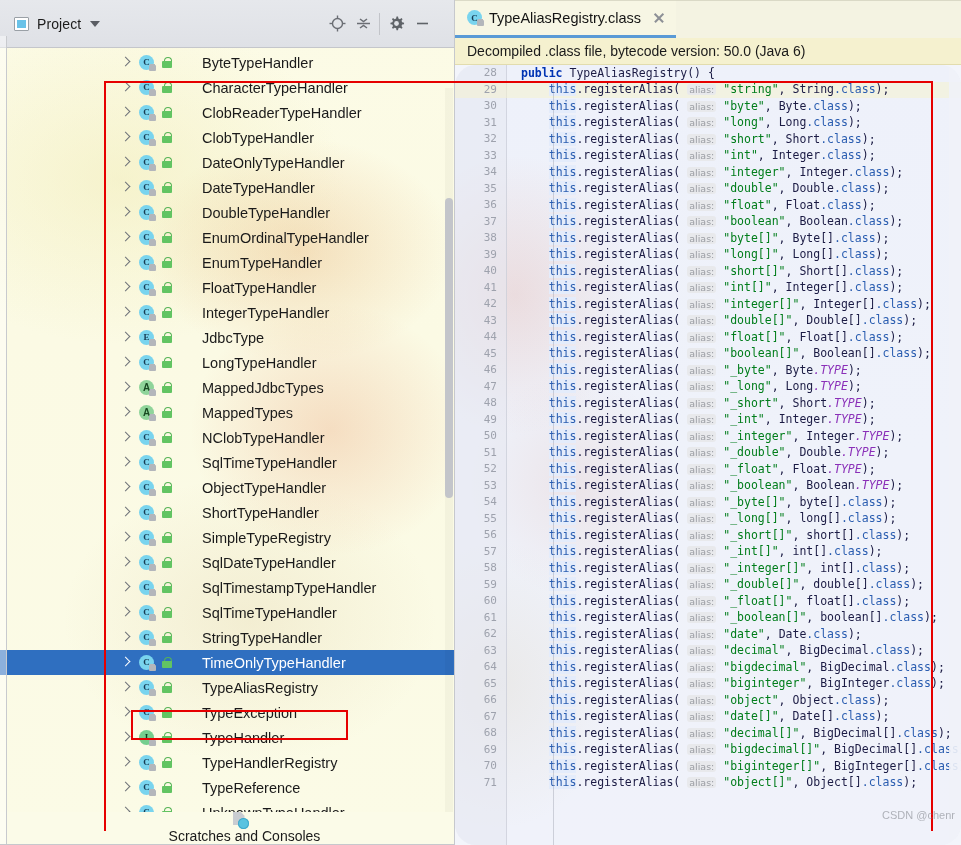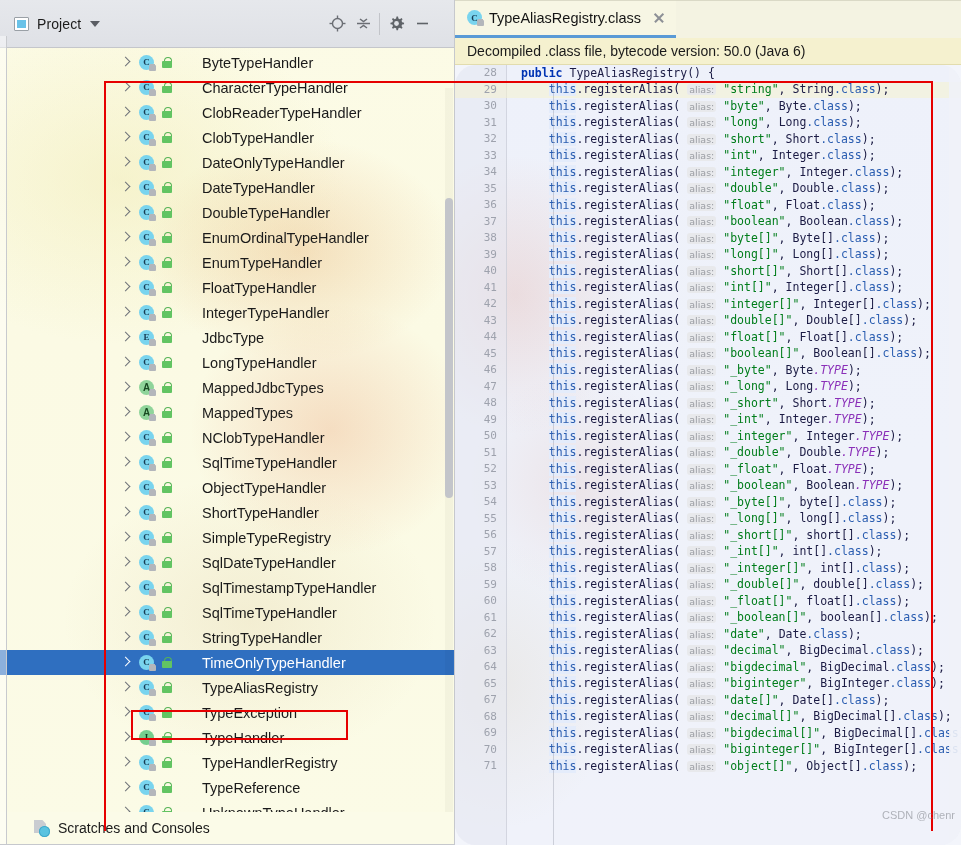--- a/index.html
+++ b/index.html
@@ -208,20 +208,21 @@
   
   #scratches-row {
     position: relative;
     height: 32px;
     min-height: 32px;
     display: flex;
     align-items: center;
     padding-left: 34px;
     background: #fbfbe8;
     z-index: 5;
+    flex-direction: column;
   }
   #scratches-icon {
     position: relative;
     width: 17px; height: 16px;
     margin-right: 7px;
     flex: none;
   }
   #scratches-icon::before {
     content: "";
     position: absolute; left: 0; top: 0;
@@ -778,20 +779,21 @@
           <div class="code-line"><span class="ln">56</span><span class="code-text"><span>    </span><span class="this">this</span><span class="mcall">.registerAlias(</span><span> </span><span class="hint">alias:</span><span> </span><span class="str">"_short[]"</span><span class="punct">, </span><span class="cls">short[]</span><span class="field">.class</span><span class="punct">);</span></span></div>
           <div class="code-line"><span class="ln">57</span><span class="code-text"><span>    </span><span class="this">this</span><span class="mcall">.registerAlias(</span><span> </span><span class="hint">alias:</span><span> </span><span class="str">"_int[]"</span><span class="punct">, </span><span class="cls">int[]</span><span class="field">.class</span><span class="punct">);</span></span></div>
           <div class="code-line"><span class="ln">58</span><span class="code-text"><span>    </span><span class="this">this</span><span class="mcall">.registerAlias(</span><span> </span><span class="hint">alias:</span><span> </span><span class="str">"_integer[]"</span><span class="punct">, </span><span class="cls">int[]</span><span class="field">.class</span><span class="punct">);</span></span></div>
           <div class="code-line"><span class="ln">59</span><span class="code-text"><span>    </span><span class="this">this</span><span class="mcall">.registerAlias(</span><span> </span><span class="hint">alias:</span><span> </span><span class="str">"_double[]"</span><span class="punct">, </span><span class="cls">double[]</span><span class="field">.class</span><span class="punct">);</span></span></div>
           <div class="code-line"><span class="ln">60</span><span class="code-text"><span>    </span><span class="this">this</span><span class="mcall">.registerAlias(</span><span> </span><span class="hint">alias:</span><span> </span><span class="str">"_float[]"</span><span class="punct">, </span><span class="cls">float[]</span><span class="field">.class</span><span class="punct">);</span></span></div>
           <div class="code-line"><span class="ln">61</span><span class="code-text"><span>    </span><span class="this">this</span><span class="mcall">.registerAlias(</span><span> </span><span class="hint">alias:</span><span> </span><span class="str">"_boolean[]"</span><span class="punct">, </span><span class="cls">boolean[]</span><span class="field">.class</span><span class="punct">);</span></span></div>
           <div class="code-line"><span class="ln">62</span><span class="code-text"><span>    </span><span class="this">this</span><span class="mcall">.registerAlias(</span><span> </span><span class="hint">alias:</span><span> </span><span class="str">"date"</span><span class="punct">, </span><span class="cls">Date</span><span class="field">.class</span><span class="punct">);</span></span></div>
           <div class="code-line"><span class="ln">63</span><span class="code-text"><span>    </span><span class="this">this</span><span class="mcall">.registerAlias(</span><span> </span><span class="hint">alias:</span><span> </span><span class="str">"decimal"</span><span class="punct">, </span><span class="cls">BigDecimal</span><span class="field">.class</span><span class="punct">);</span></span></div>
           <div class="code-line"><span class="ln">64</span><span class="code-text"><span>    </span><span class="this">this</span><span class="mcall">.registerAlias(</span><span> </span><span class="hint">alias:</span><span> </span><span class="str">"bigdecimal"</span><span class="punct">, </span><span class="cls">BigDecimal</span><span class="field">.class</span><span class="punct">);</span></span></div>
           <div class="code-line"><span class="ln">65</span><span class="code-text"><span>    </span><span class="this">this</span><span class="mcall">.registerAlias(</span><span> </span><span class="hint">alias:</span><span> </span><span class="str">"biginteger"</span><span class="punct">, </span><span class="cls">BigInteger</span><span class="field">.class</span><span class="punct">);</span></span></div>
+          <div class="code-line"><span class="ln">66</span><span class="code-text"><span>    </span><span class="this">this</span><span class="mcall">.registerAlias(</span><span> </span><span class="hint">alias:</span><span> </span><span class="str">"object"</span><span class="punct">, </span><span class="cls">Object</span><span class="field">.class</span><span class="punct">);</span></span></div>
           <div class="code-line"><span class="ln">67</span><span class="code-text"><span>    </span><span class="this">this</span><span class="mcall">.registerAlias(</span><span> </span><span class="hint">alias:</span><span> </span><span class="str">"date[]"</span><span class="punct">, </span><span class="cls">Date[]</span><span class="field">.class</span><span class="punct">);</span></span></div>
           <div class="code-line"><span class="ln">68</span><span class="code-text"><span>    </span><span class="this">this</span><span class="mcall">.registerAlias(</span><span> </span><span class="hint">alias:</span><span> </span><span class="str">"decimal[]"</span><span class="punct">, </span><span class="cls">BigDecimal[]</span><span class="field">.class</span><span class="punct">);</span></span></div>
           <div class="code-line"><span class="ln">69</span><span class="code-text"><span>    </span><span class="this">this</span><span class="mcall">.registerAlias(</span><span> </span><span class="hint">alias:</span><span> </span><span class="str">"bigdecimal[]"</span><span class="punct">, </span><span class="cls">BigDecimal[]</span><span class="field">.class</span><span class="punct">);</span></span></div>
           <div class="code-line"><span class="ln">70</span><span class="code-text"><span>    </span><span class="this">this</span><span class="mcall">.registerAlias(</span><span> </span><span class="hint">alias:</span><span> </span><span class="str">"biginteger[]"</span><span class="punct">, </span><span class="cls">BigInteger[]</span><span class="field">.class</span><span class="punct">);</span></span></div>
           <div class="code-line"><span class="ln">71</span><span class="code-text"><span>    </span><span class="this">this</span><span class="mcall">.registerAlias(</span><span> </span><span class="hint">alias:</span><span> </span><span class="str">"object[]"</span><span class="punct">, </span><span class="cls">Object[]</span><span class="field">.class</span><span class="punct">);</span></span></div>
         </div>
       <div id="editor-scroll-strip"></div>
     </div>
   </div>
 

